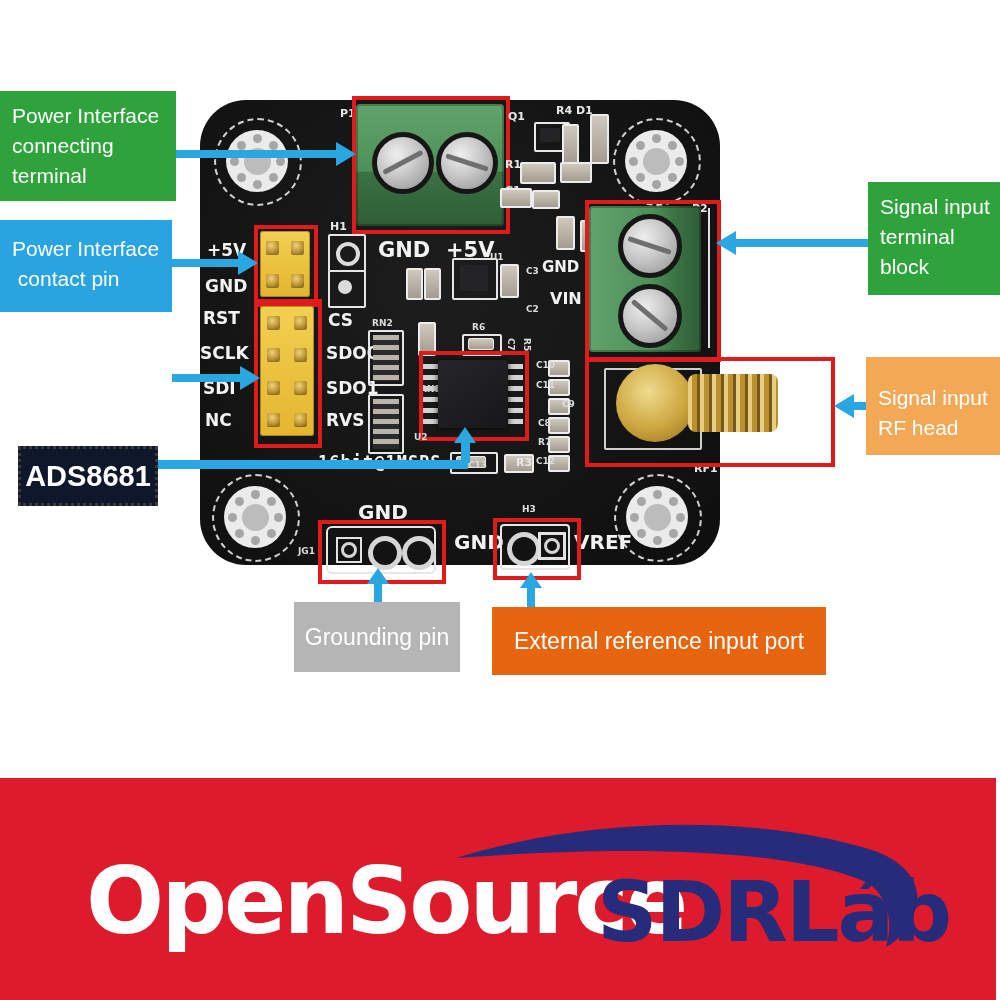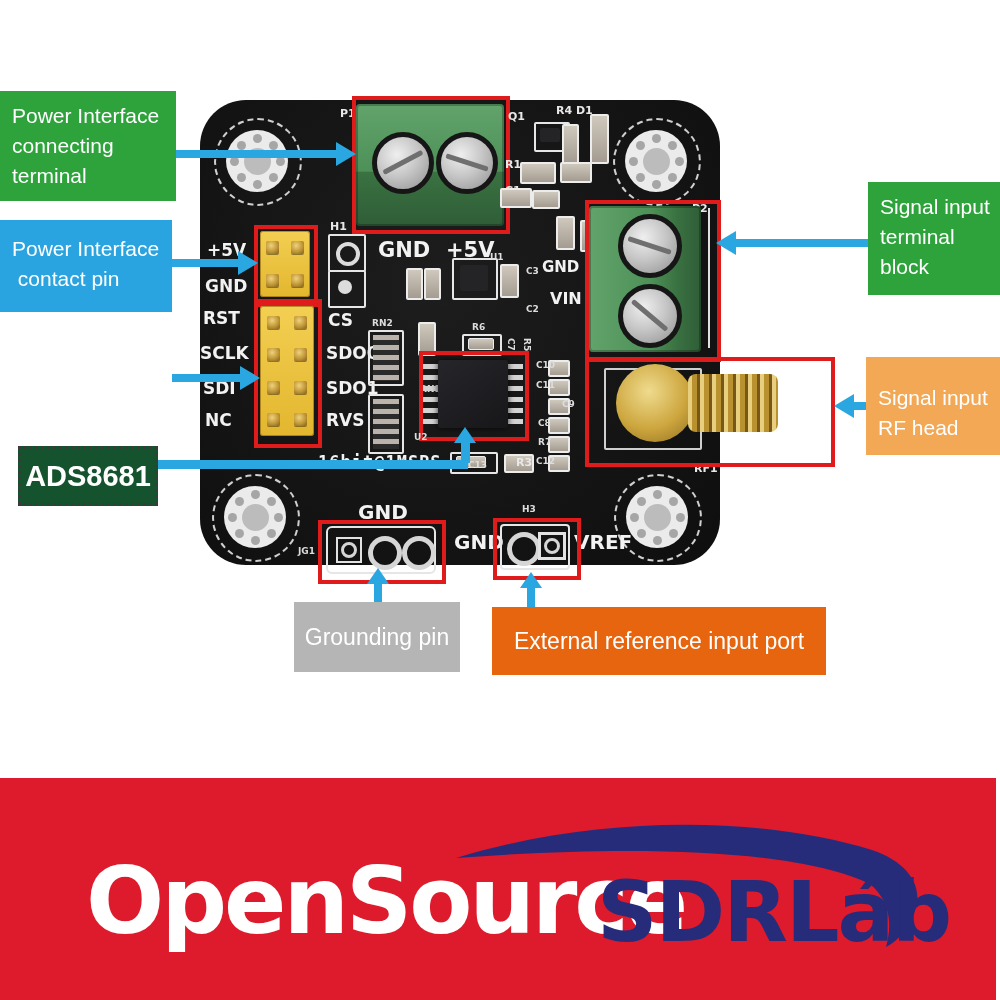--- a/index.html
+++ b/index.html
@@ -9,21 +9,21 @@
   .abs{position:absolute;}
   
   .lab{position:absolute;color:#fff;white-space:pre-wrap;line-height:1.42;
        font-family:"Liberation Sans",sans-serif;}
   .lab.green{background:#2ea33c;}
   .lab.blue{background:#2aa4e0;}
   .lab.lorange{background:#f0a45b;}
   .lab.dorange{background:#e6650e;}
   .lab.gray{background:#b5b5b5;}
   .lab.rforange{background:#f2a854;}
-  .chiplab{position:absolute;background:#14532d;color:#fff;border:3px dotted #3a3a3a;
+  .chiplab{position:absolute;background:#0f172a;color:#fff;border:3px dotted #3a3a3a;
            font-weight:bold;display:flex;align-items:center;justify-content:center;}
   
   .pcb{position:absolute;left:200px;top:100px;width:520px;height:465px;border-radius:46px;
        background:radial-gradient(circle at 45% 40%, #1d1d1d 0%, #141414 60%, #0e0e0e 100%);}
   .silk{position:absolute;color:#f2f2f2;font-family:"DejaVu Sans",sans-serif;font-weight:bold;white-space:nowrap;}
   .silk.sm{font-size:11px;font-weight:bold;color:#e8e8e8;}
   .silk.xs{font-size:9px;color:#ddd;}
   .pin17{font-size:17px;}
   .redbox{position:absolute;border:4px solid var(--red);}
   

